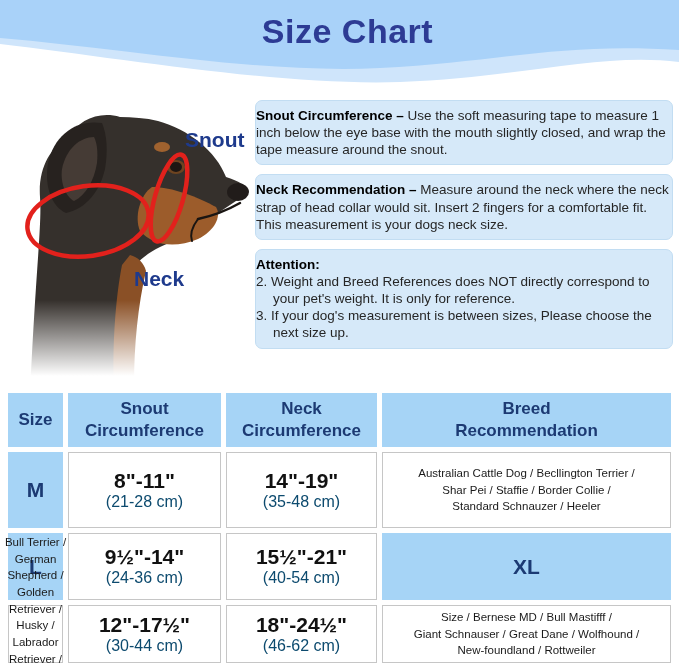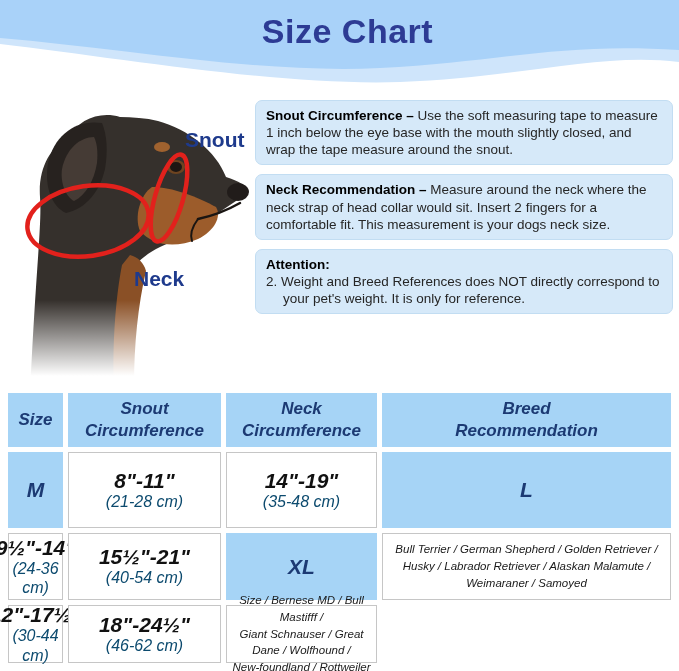--- a/index.html
+++ b/index.html
@@ -22,31 +22,31 @@
   }
   .label-snout{left:183px;top:33px;}
   .label-neck{left:132px;top:172px;}
   
   .info-col{
     position:absolute;left:255px;top:100px;width:418px;
     display:flex;flex-direction:column;gap:9px;
   }
   .info-box{
     background:#d6e9f9;border:1px solid #c2ddf2;border-radius:7px;
-    padding:6px 10px;font-size:13.5px;line-height:1.27;color:#262626;
+    padding:6px 0;font-size:13.5px;line-height:1.27;color:#262626;
   }
   .info-box b{color:#000;}
   .attn-item{padding-left:17px;text-indent:-17px;}
   
   .size-table{
     position:absolute;left:8px;top:393px;width:663px;
     display:grid;
     grid-template-columns:55px 153px 151px 289px;
     grid-template-rows:54px 76px 67px 58px;
-    gap:5px;background:#ffffff;font-style:italic;
+    gap:5px;background:#ffffff;
   }
   .cell{
     display:flex;flex-direction:column;align-items:center;justify-content:center;
     text-align:center;
   }
   .cell.blue{background:#a6d4f6;color:#1c3a73;font-weight:bold;}
   .cell.white{background:#ffffff;border:1px solid #c6c6c6;color:#1a1a1a;}
   .hdr{font-size:17px;line-height:1.3;white-space:pre-line;}
   .size-letter{font-size:21px;}
   .meas-in{font-size:21px;font-weight:bold;line-height:1.1;color:#111;}
@@ -106,20 +106,21 @@
   <div class="info-col">
     <div class="info-box">
       <b>Snout Circumference –</b><span> Use the soft measuring tape to measure 1 inch below the eye base with the mouth slightly closed, and wrap the tape measure around the snout.</span>
     </div>
     <div class="info-box">
       <b>Neck Recommendation –</b><span> Measure around the neck where the neck strap of head collar would sit. Insert 2 fingers for a comfortable fit. This measurement is your dogs neck size.</span>
     </div>
     <div class="info-box">
       <b>Attention:</b>
       <div class="attn-item">2. Weight and Breed References does NOT directly correspond to your pet's weight. It is only for reference.</div>
+      <div class="attn-item">3. If your dog's measurement is between sizes, Please choose the next size up.</div>
     </div>
   </div>
 
   <div class="size-table">
 
     <div class="cell blue hdr">Size</div>
     <div class="cell blue hdr">Snout
 Circumference</div>
     <div class="cell blue hdr">Neck
 Circumference</div>
@@ -128,20 +129,23 @@
 
     <div class="cell blue size-letter">M</div>
     <div class="cell white">
       <div class="meas-in">8"-11"</div>
       <div class="meas-cm">(21-28 cm)</div>
     </div>
     <div class="cell white">
       <div class="meas-in">14"-19"</div>
       <div class="meas-cm">(35-48 cm)</div>
     </div>
+    <div class="cell white breeds">Australian Cattle Dog / Becllington Terrier /
+Shar Pei / Staffie / Border Collie /
+Standard Schnauzer / Heeler</div>
 
     <div class="cell blue size-letter">L</div>
     <div class="cell white">
       <div class="meas-in">9½"-14"</div>
       <div class="meas-cm">(24-36 cm)</div>
     </div>
     <div class="cell white">
       <div class="meas-in">15½"-21"</div>
       <div class="meas-cm">(40-54 cm)</div>
     </div>

